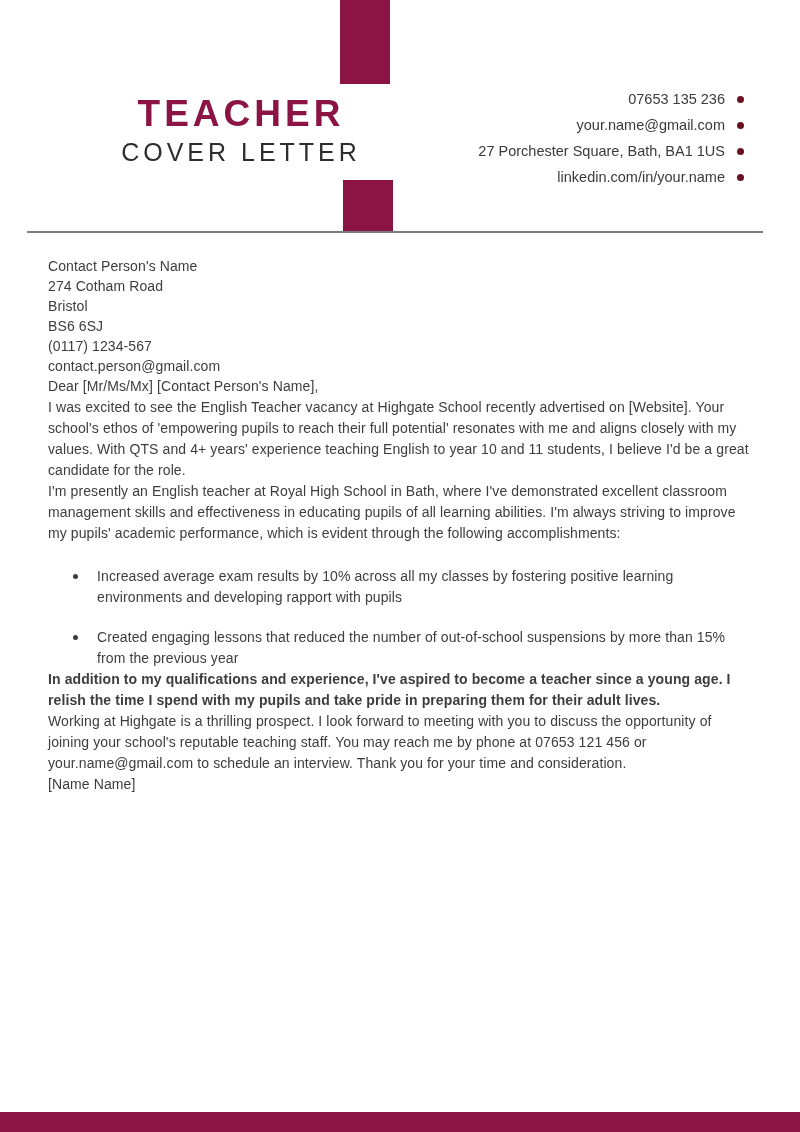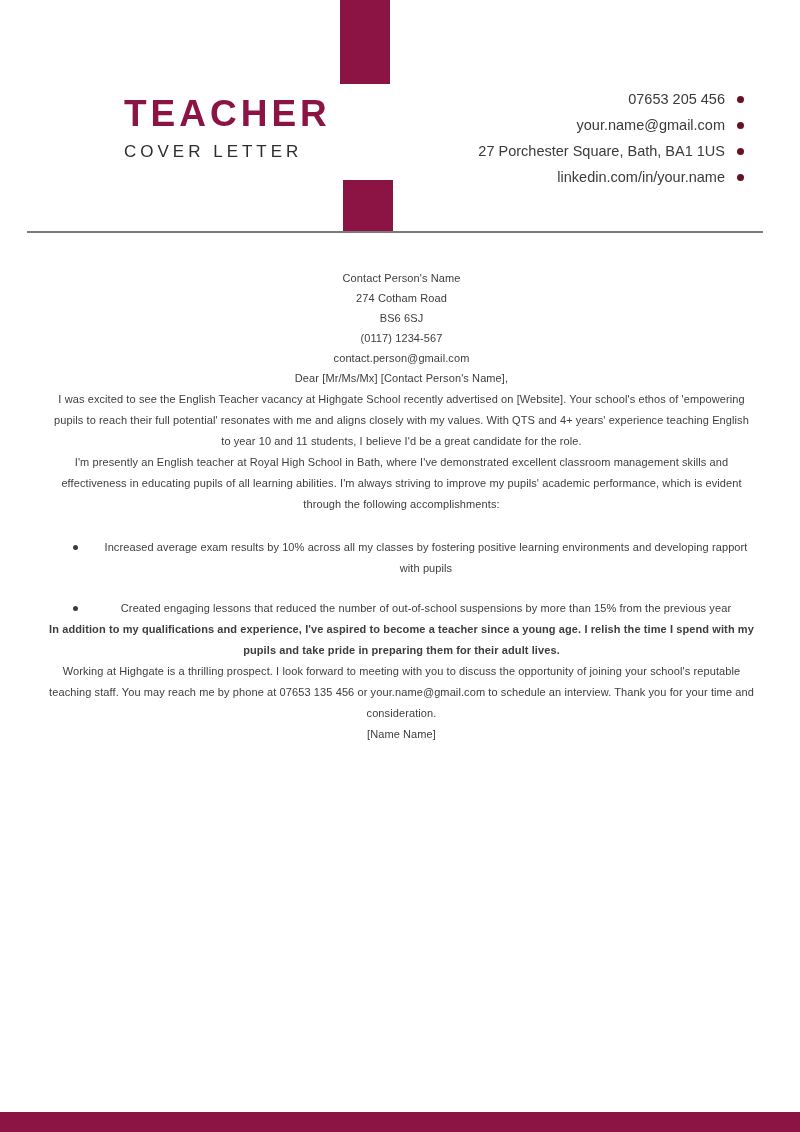--- a/index.html
+++ b/index.html
@@ -18,35 +18,35 @@
   .bar-mid    { left: 343px; top: 180px;  width: 50px;  height: 52px; }
   .bar-footer { left: 0;     top: 1112px; width: 800px; height: 20px; }
   .divider {
     position: absolute;
     left: 27px; top: 231px;
     width: 736px; height: 2px;
     background: #7b7b7b;
   }
   .brand {
     position: absolute;
-    left: 124px; top: 94px;
+    left: 108px; top: 94px;
     width: 266px;
-    text-align: left;
+    text-align: center;
   }
   .brand-title {
     font-size: 37px;
     font-weight: 700;
     letter-spacing: 4px;
     line-height: 40px;
     color: #8B1445;
     white-space: nowrap;
   }
   .brand-subtitle {
     margin-top: 4px;
-    font-size: 17px;
+    font-size: 25px;
     font-weight: 400;
     letter-spacing: 4px;
     line-height: 28px;
     color: #2d2d2d;
     white-space: nowrap;
   }
   .contact {
     position: absolute;
     top: 86px; right: 56px;
     text-align: right;
@@ -63,27 +63,26 @@
   .contact-dot {
     display: inline-block;
     width: 7px; height: 7px;
     border-radius: 50%;
     background: #691122;
     margin-left: 12px;
     flex: 0 0 auto;
   }
   .letter {
     position: absolute;
-    left: 48px; top: 268px;
+    left: 48px; top: 256px;
     width: 707px;
-    font-size: 11px;
+    font-size: 14px;
     line-height: 21px;
     letter-spacing: 0.1px;
     color: #3d3d3d;
-    text-align: center;
   }
   .letter p { margin: 0; }
   .address-line { line-height: 20px; }
   .greeting   { margin-top: 20px; }
   .para-1     { margin-top: 21px; }
   .para-2     { margin-top: 23px; }
   ul.accomplishments {
     margin: 22px 0 0 0;
     padding: 0;
     list-style: none;
@@ -116,21 +115,21 @@
   <div class="accent-bar bar-mid"></div>
   <div class="divider"></div>
 
   <div class="brand">
     <div class="brand-title">TEACHER</div>
     <div class="brand-subtitle">COVER LETTER</div>
   </div>
 
   <div class="contact">
     <div class="contact-row">
-      <span>07653 205 456</span>
+      <span>07653 135 236</span>
       <span class="contact-dot"></span>
     </div>
     <div class="contact-row">
       <span>your.name@gmail.com</span>
       <span class="contact-dot"></span>
     </div>
     <div class="contact-row">
       <span>27 Porchester Square, Bath, BA1 1US</span>
       <span class="contact-dot"></span>
     </div>
@@ -138,39 +137,40 @@
       <span>linkedin.com/in/your.name</span>
       <span class="contact-dot"></span>
     </div>
   </div>
 
   <div class="letter">
 
     <div>
       <div class="address-line">Contact Person's Name</div>
       <div class="address-line">274 Cotham Road</div>
+      <div class="address-line">Bristol</div>
       <div class="address-line">BS6 6SJ</div>
       <div class="address-line">(0117) 1234-567</div>
       <div class="address-line">contact.person@gmail.com</div>
     </div>
 
     <p class="greeting">Dear [Mr/Ms/Mx] [Contact Person's Name],</p>
 
     <p class="para-1">I was excited to see the English Teacher vacancy at Highgate School recently advertised on [Website]. Your school's ethos of 'empowering pupils to reach their full potential' resonates with me and aligns closely with my values. With QTS and 4+ years' experience teaching English to year 10 and 11 students, I believe I'd be a great candidate for the role.</p>
 
     <p class="para-2">I'm presently an English teacher at Royal High School in Bath, where I've demonstrated excellent classroom management skills and effectiveness in educating pupils of all learning abilities. I'm always striving to improve my pupils' academic performance, which is evident through the following accomplishments:</p>
 
     <ul class="accomplishments">
       <li>Increased average exam results by 10% across all my classes by fostering positive learning environments and developing rapport with pupils</li>
       <li>Created engaging lessons that reduced the number of out-of-school suspensions by more than 15% from the previous year</li>
     </ul>
 
     <p class="para-3">In addition to my qualifications and experience, I've aspired to become a teacher since a young age. I relish the time I spend with my pupils and take pride in preparing them for their adult lives.</p>
 
-    <p class="para-4">Working at Highgate is a thrilling prospect. I look forward to meeting with you to discuss the opportunity of joining your school's reputable teaching staff. You may reach me by phone at 07653 135 456 or your.name@gmail.com to schedule an interview. Thank you for your time and consideration.</p>
+    <p class="para-4">Working at Highgate is a thrilling prospect. I look forward to meeting with you to discuss the opportunity of joining your school's reputable teaching staff. You may reach me by phone at 07653 121 456 or your.name@gmail.com to schedule an interview. Thank you for your time and consideration.</p>
 
 
     <p class="signature">[Name Name]</p>
 
   </div>
 
   <div class="accent-bar bar-footer"></div>
 
 </div>
 

